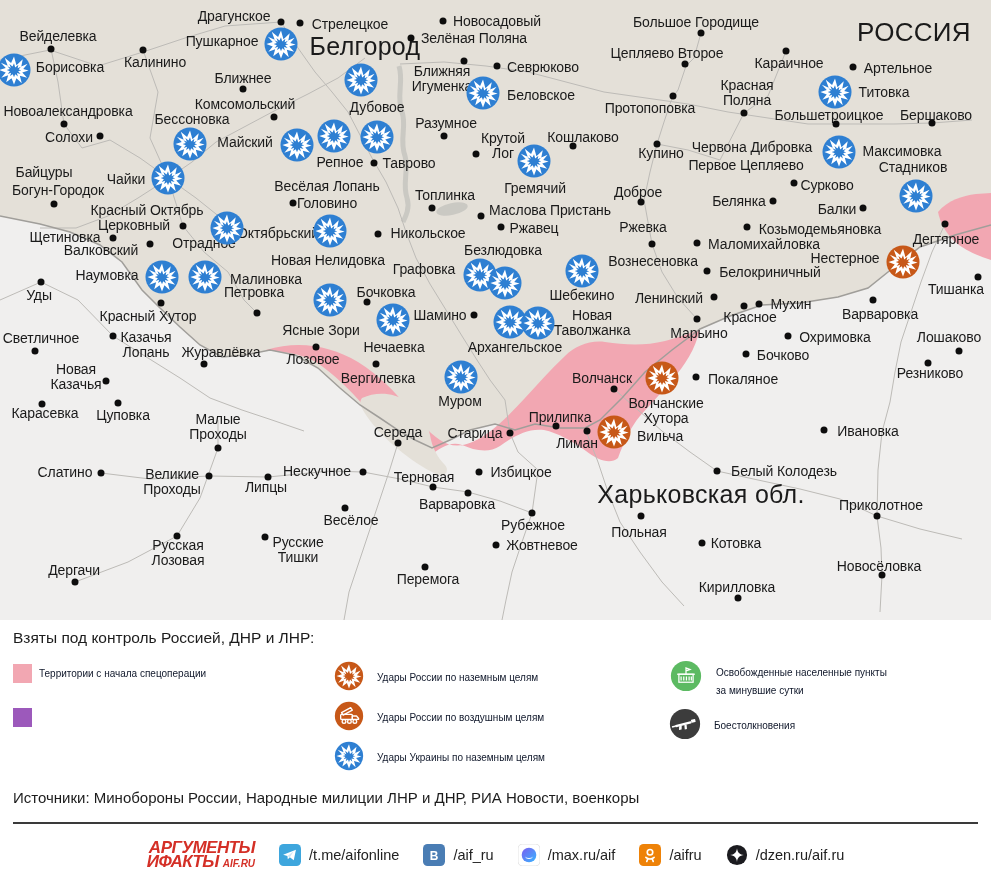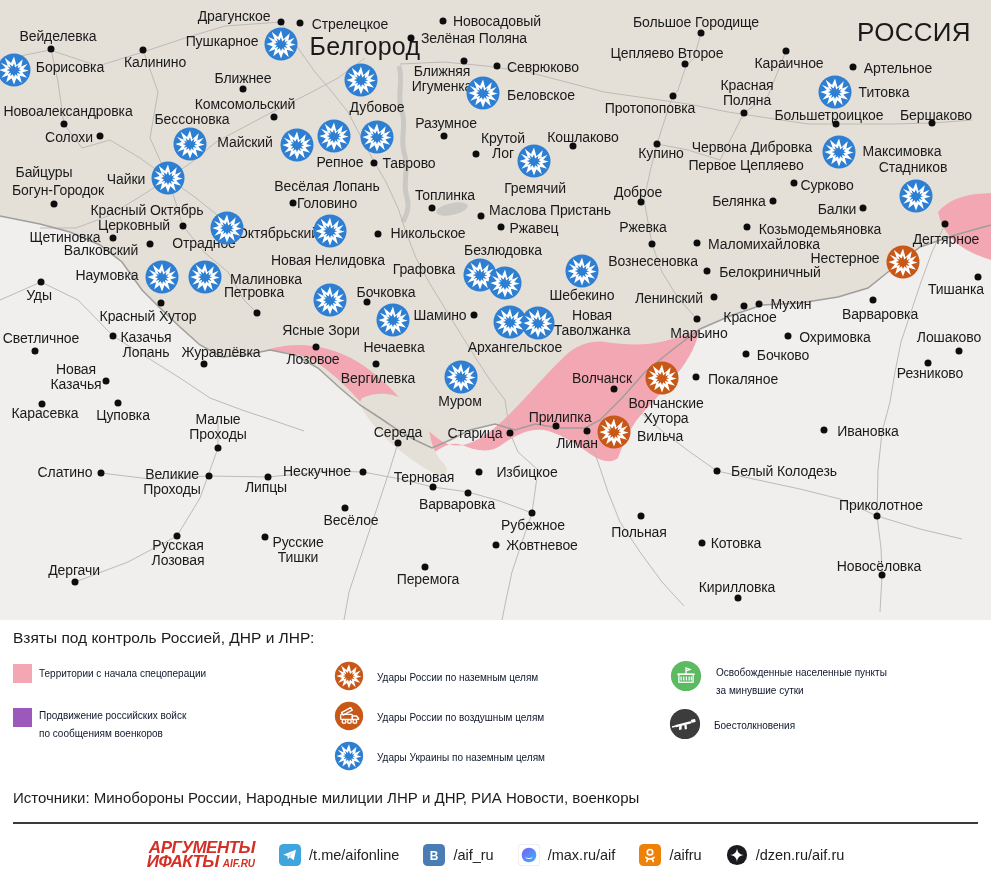--- a/index.html
+++ b/index.html
@@ -312,28 +312,29 @@
         <div class="town" style="left: 660px; top: 429px;">Вильча</div>
         <div class="dot" style="left: 587px; top: 431px;"></div>
         <div class="town" style="left: 577px; top: 436px;">Лиман</div>
         <div class="dot" style="left: 363px; top: 472px;"></div>
         <div class="town" style="left: 317px; top: 464px;">Нескучное</div>
         <div class="dot" style="left: 717px; top: 471px;"></div>
         <div class="town" style="left: 784px; top: 464px;">Белый Колодезь</div>
         <div class="dot" style="left: 101px; top: 473px;"></div>
         <div class="town" style="left: 65px; top: 465px;">Слатино</div>
         <div class="dot" style="left: 479px; top: 472px;"></div>
-        <div class="town" style="left: 521px; top: 465px; margin-left: 6px;">Избицкое</div>
+        <div class="town" style="left: 521px; top: 465px;">Избицкое</div>
         <div class="dot" style="left: 209px; top: 476px;"></div>
         <div class="town" style="left: 172px; top: 467px;">Великие
 Проходы</div>
         <div class="dot" style="left: 433px; top: 487px;"></div>
         <div class="town" style="left: 424px; top: 470px;">Терновая</div>
         <div class="dot" style="left: 268px; top: 477px;"></div>
         <div class="town" style="left: 266px; top: 480px;">Липцы</div>
+        <div class="town big" style="left: 701px; top: 481px; font-size: 25px;">Харьковская обл.</div>
         <div class="dot" style="left: 468px; top: 493px;"></div>
         <div class="town" style="left: 457px; top: 497px;">Варваровка</div>
         <div class="dot" style="left: 877px; top: 516px;"></div>
         <div class="town" style="left: 881px; top: 498px;">Приколотное</div>
         <div class="dot" style="left: 345px; top: 508px;"></div>
         <div class="town" style="left: 351px; top: 513px;">Весёлое</div>
         <div class="dot" style="left: 532px; top: 513px;"></div>
         <div class="town" style="left: 533px; top: 518px;">Рубежное</div>
         <div class="dot" style="left: 641px; top: 516px;"></div>
         <div class="town" style="left: 639px; top: 525px;">Польная</div>
@@ -444,22 +445,20 @@
       </div>
   </div>
 
   <div class="legend">
     <div class="lg-head">Взяты под контроль Россией, ДНР и ЛНР:</div>
 
     <div class="swatch pink" style="left:13px;top:44px;"></div>
     <div class="lg-label" style="left:39px;top:45px;">Территории с начала спецоперации</div>
 
     <div class="swatch purple" style="left:13px;top:88px;"></div>
-    <div class="lg-label" style="left:39px;top:87px;">Продвижение российских войск
-по сообщениям военкоров</div>
 
     <svg class="lg-ic" style="left:334px;top:41px;" viewBox="0 0 36 36">
         <use href="#burst"></use>
       </svg>
     <div class="lg-label" style="left:377px;top:49px;">Удары России по наземным целям</div>
 
     <svg class="lg-ic" style="left:334px;top:81px;" viewBox="0 0 36 36">
         <use href="#truck"></use>
       </svg>
     <div class="lg-label" style="left:377px;top:89px;">Удары России по воздушным целям</div>

